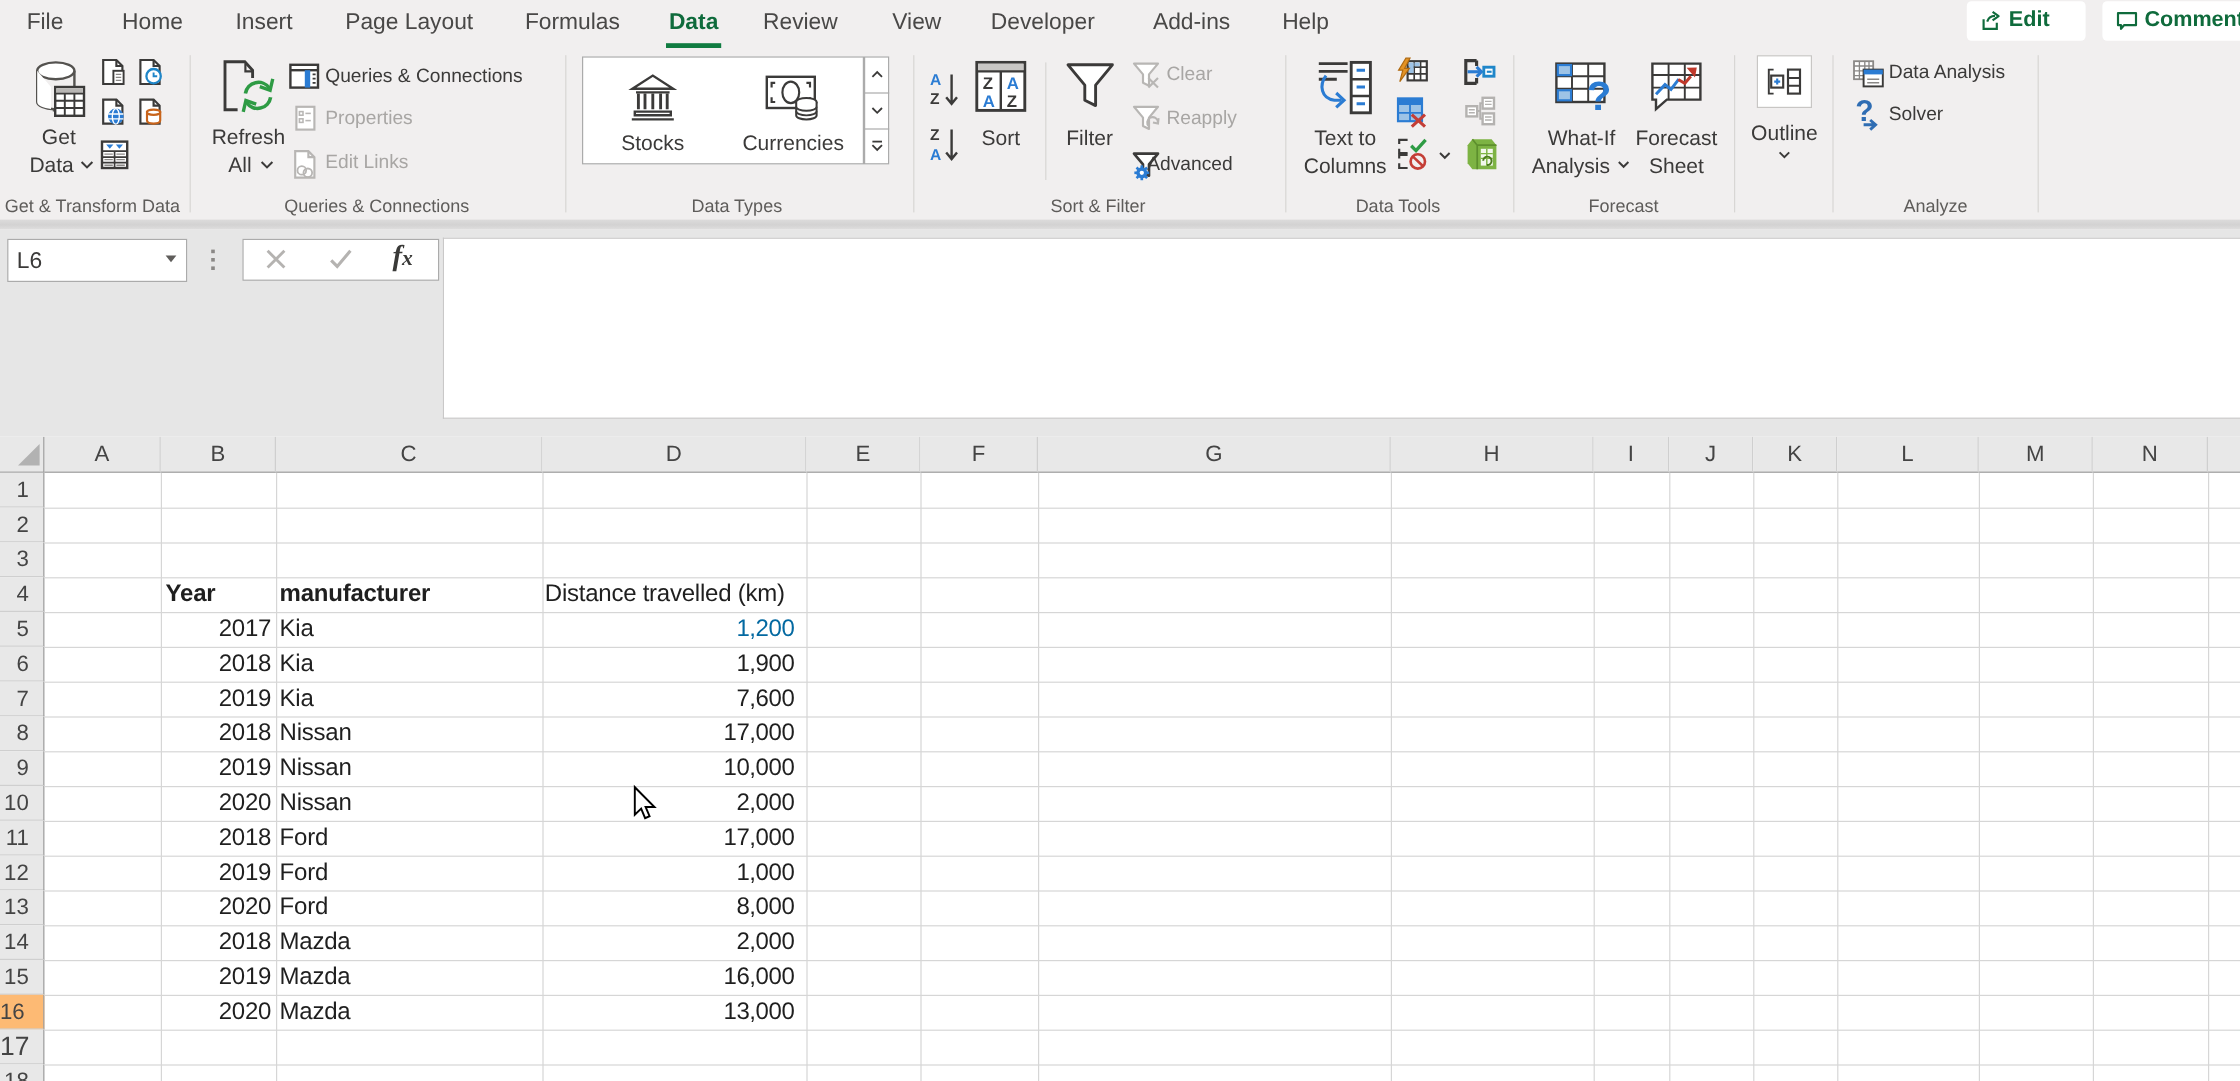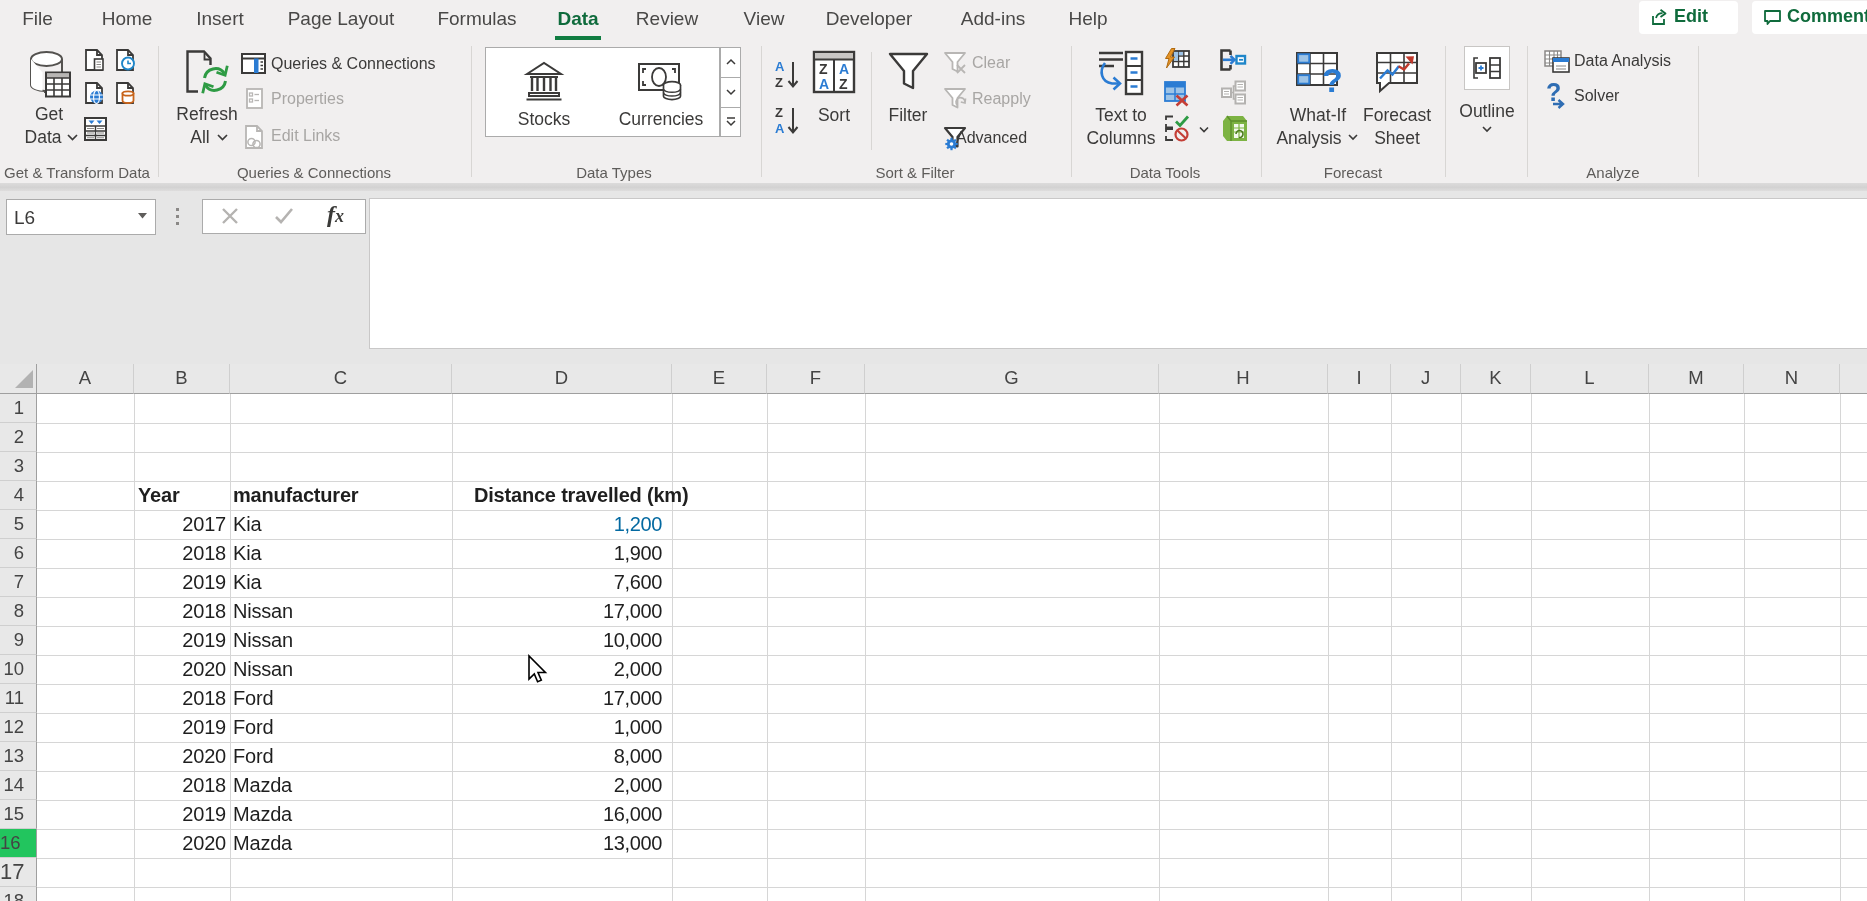--- a/index.html
+++ b/index.html
@@ -365,21 +365,21 @@
 <div class="ab" style="left:0;top:175px;width:37px;height:29px;background:#e8e8e8;border-right:1px solid #9f9f9f;border-bottom:1px solid #cfcfcf;line-height:28px;text-align:right;padding-right:12px;font-size:18.5px;color:#444444">6</div>
 <div class="ab" style="left:0;top:204px;width:37px;height:29px;background:#e8e8e8;border-right:1px solid #9f9f9f;border-bottom:1px solid #cfcfcf;line-height:28px;text-align:right;padding-right:12px;font-size:18.5px;color:#444444">7</div>
 <div class="ab" style="left:0;top:233px;width:37px;height:29px;background:#e8e8e8;border-right:1px solid #9f9f9f;border-bottom:1px solid #cfcfcf;line-height:28px;text-align:right;padding-right:12px;font-size:18.5px;color:#444444">8</div>
 <div class="ab" style="left:0;top:262px;width:37px;height:29px;background:#e8e8e8;border-right:1px solid #9f9f9f;border-bottom:1px solid #cfcfcf;line-height:28px;text-align:right;padding-right:12px;font-size:18.5px;color:#444444">9</div>
 <div class="ab" style="left:0;top:291px;width:37px;height:29px;background:#e8e8e8;border-right:1px solid #9f9f9f;border-bottom:1px solid #cfcfcf;line-height:28px;text-align:right;padding-right:12px;font-size:18.5px;color:#444444">10</div>
 <div class="ab" style="left:0;top:320px;width:37px;height:29px;background:#e8e8e8;border-right:1px solid #9f9f9f;border-bottom:1px solid #cfcfcf;line-height:28px;text-align:right;padding-right:12px;font-size:18.5px;color:#444444">11</div>
 <div class="ab" style="left:0;top:349px;width:37px;height:29px;background:#e8e8e8;border-right:1px solid #9f9f9f;border-bottom:1px solid #cfcfcf;line-height:28px;text-align:right;padding-right:12px;font-size:18.5px;color:#444444">12</div>
 <div class="ab" style="left:0;top:378px;width:37px;height:29px;background:#e8e8e8;border-right:1px solid #9f9f9f;border-bottom:1px solid #cfcfcf;line-height:28px;text-align:right;padding-right:12px;font-size:18.5px;color:#444444">13</div>
 <div class="ab" style="left:0;top:407px;width:37px;height:29px;background:#e8e8e8;border-right:1px solid #9f9f9f;border-bottom:1px solid #cfcfcf;line-height:28px;text-align:right;padding-right:12px;font-size:18.5px;color:#444444">14</div>
 <div class="ab" style="left:0;top:436px;width:37px;height:29px;background:#e8e8e8;border-right:1px solid #9f9f9f;border-bottom:1px solid #cfcfcf;line-height:28px;text-align:right;padding-right:12px;font-size:18.5px;color:#444444">15</div>
-<div class="ab" style="left:0;top:465px;width:37px;height:29px;background:#22c55e;border-right:1px solid #9f9f9f;border-bottom:1px solid #cfcfcf;line-height:28px;padding-right:24px;font-size:18.5px;color:#444444">16</div>
+<div class="ab" style="left:0;top:465px;width:37px;height:29px;background:#fdba74;border-right:1px solid #9f9f9f;border-bottom:1px solid #cfcfcf;line-height:28px;padding-right:24px;font-size:18.5px;color:#444444">16</div>
 <div class="ab" style="left:0;top:494px;width:37px;height:29px;background:#e8e8e8;border-right:1px solid #9f9f9f;border-bottom:1px solid #cfcfcf;line-height:28px;text-align:left;padding-right:12px;font-size:22px;color:#444444">17</div>
 <div class="ab" style="left:0;top:523px;width:37px;height:29px;background:#e8e8e8;border-right:1px solid #9f9f9f;border-bottom:1px solid #cfcfcf;line-height:28px;text-align:right;padding-right:12px;font-size:18.5px;color:#444444">18</div>
 <div class="ab" style="left:134px;top:30px;width:1px;height:507px;background:#d6d6d6"></div>
 <div class="ab" style="left:230px;top:30px;width:1px;height:507px;background:#d6d6d6"></div>
 <div class="ab" style="left:452px;top:30px;width:1px;height:507px;background:#d6d6d6"></div>
 <div class="ab" style="left:672px;top:30px;width:1px;height:507px;background:#d6d6d6"></div>
 <div class="ab" style="left:767px;top:30px;width:1px;height:507px;background:#d6d6d6"></div>
 <div class="ab" style="left:865px;top:30px;width:1px;height:507px;background:#d6d6d6"></div>
 <div class="ab" style="left:1159px;top:30px;width:1px;height:507px;background:#d6d6d6"></div>
 <div class="ab" style="left:1328px;top:30px;width:1px;height:507px;background:#d6d6d6"></div>
@@ -401,21 +401,21 @@
 <div class="ab" style="left:37px;top:320px;width:1830px;height:1px;background:#d6d6d6"></div>
 <div class="ab" style="left:37px;top:349px;width:1830px;height:1px;background:#d6d6d6"></div>
 <div class="ab" style="left:37px;top:378px;width:1830px;height:1px;background:#d6d6d6"></div>
 <div class="ab" style="left:37px;top:407px;width:1830px;height:1px;background:#d6d6d6"></div>
 <div class="ab" style="left:37px;top:436px;width:1830px;height:1px;background:#d6d6d6"></div>
 <div class="ab" style="left:37px;top:465px;width:1830px;height:1px;background:#d6d6d6"></div>
 <div class="ab" style="left:37px;top:494px;width:1830px;height:1px;background:#d6d6d6"></div>
 <div class="ab" style="left:37px;top:523px;width:1830px;height:1px;background:#d6d6d6"></div>
 <div class="ab" style="left:135px;top:117px;width:94px;height:29px;line-height:29px;font-size:20px;letter-spacing:-0.2px;color:#1f1f1f;white-space:nowrap;font-weight:bold;padding-left:3px;">Year</div>
 <div class="ab" style="left:231px;top:117px;width:220px;height:29px;line-height:29px;font-size:20px;letter-spacing:-0.2px;color:#1f1f1f;white-space:nowrap;font-weight:bold;padding-left:2px;">manufacturer</div>
-<div class="ab" style="left:453px;top:117px;width:218px;height:29px;line-height:29px;font-size:20px;letter-spacing:-0.2px;color:#1f1f1f;white-space:nowrap;font-weight:bold;padding-left:1px;margin-left:20px;">Distance travelled (km)</div>
+<div class="ab" style="left:453px;top:117px;width:218px;height:29px;line-height:29px;font-size:20px;letter-spacing:-0.2px;color:#1f1f1f;white-space:nowrap;font-weight:normal;padding-left:1px;">Distance travelled (km)</div>
 <div class="ab" style="left:135px;top:146px;width:94px;height:29px;line-height:29px;font-size:20px;letter-spacing:-0.2px;color:#1f1f1f;white-space:nowrap;text-align:right;padding-right:3px;">2017</div>
 <div class="ab" style="left:231px;top:146px;width:220px;height:29px;line-height:29px;font-size:20px;letter-spacing:-0.2px;color:#1f1f1f;white-space:nowrap;padding-left:2px;">Kia</div>
 <div class="ab" style="left:453px;top:146px;width:218px;height:29px;line-height:29px;font-size:20px;letter-spacing:-0.35px;color:#0369a1;white-space:nowrap;text-align:right;padding-right:9px;">1,200</div>
 <div class="ab" style="left:135px;top:175px;width:94px;height:29px;line-height:29px;font-size:20px;letter-spacing:-0.2px;color:#1f1f1f;white-space:nowrap;text-align:right;padding-right:3px;">2018</div>
 <div class="ab" style="left:231px;top:175px;width:220px;height:29px;line-height:29px;font-size:20px;letter-spacing:-0.2px;color:#1f1f1f;white-space:nowrap;padding-left:2px;">Kia</div>
 <div class="ab" style="left:453px;top:175px;width:218px;height:29px;line-height:29px;font-size:20px;letter-spacing:-0.35px;color:#1f1f1f;white-space:nowrap;text-align:right;padding-right:9px;">1,900</div>
 <div class="ab" style="left:135px;top:204px;width:94px;height:29px;line-height:29px;font-size:20px;letter-spacing:-0.2px;color:#1f1f1f;white-space:nowrap;text-align:right;padding-right:3px;">2019</div>
 <div class="ab" style="left:231px;top:204px;width:220px;height:29px;line-height:29px;font-size:20px;letter-spacing:-0.2px;color:#1f1f1f;white-space:nowrap;padding-left:2px;">Kia</div>
 <div class="ab" style="left:453px;top:204px;width:218px;height:29px;line-height:29px;font-size:20px;letter-spacing:-0.35px;color:#1f1f1f;white-space:nowrap;text-align:right;padding-right:9px;">7,600</div>
 <div class="ab" style="left:135px;top:233px;width:94px;height:29px;line-height:29px;font-size:20px;letter-spacing:-0.2px;color:#1f1f1f;white-space:nowrap;text-align:right;padding-right:3px;">2018</div>

